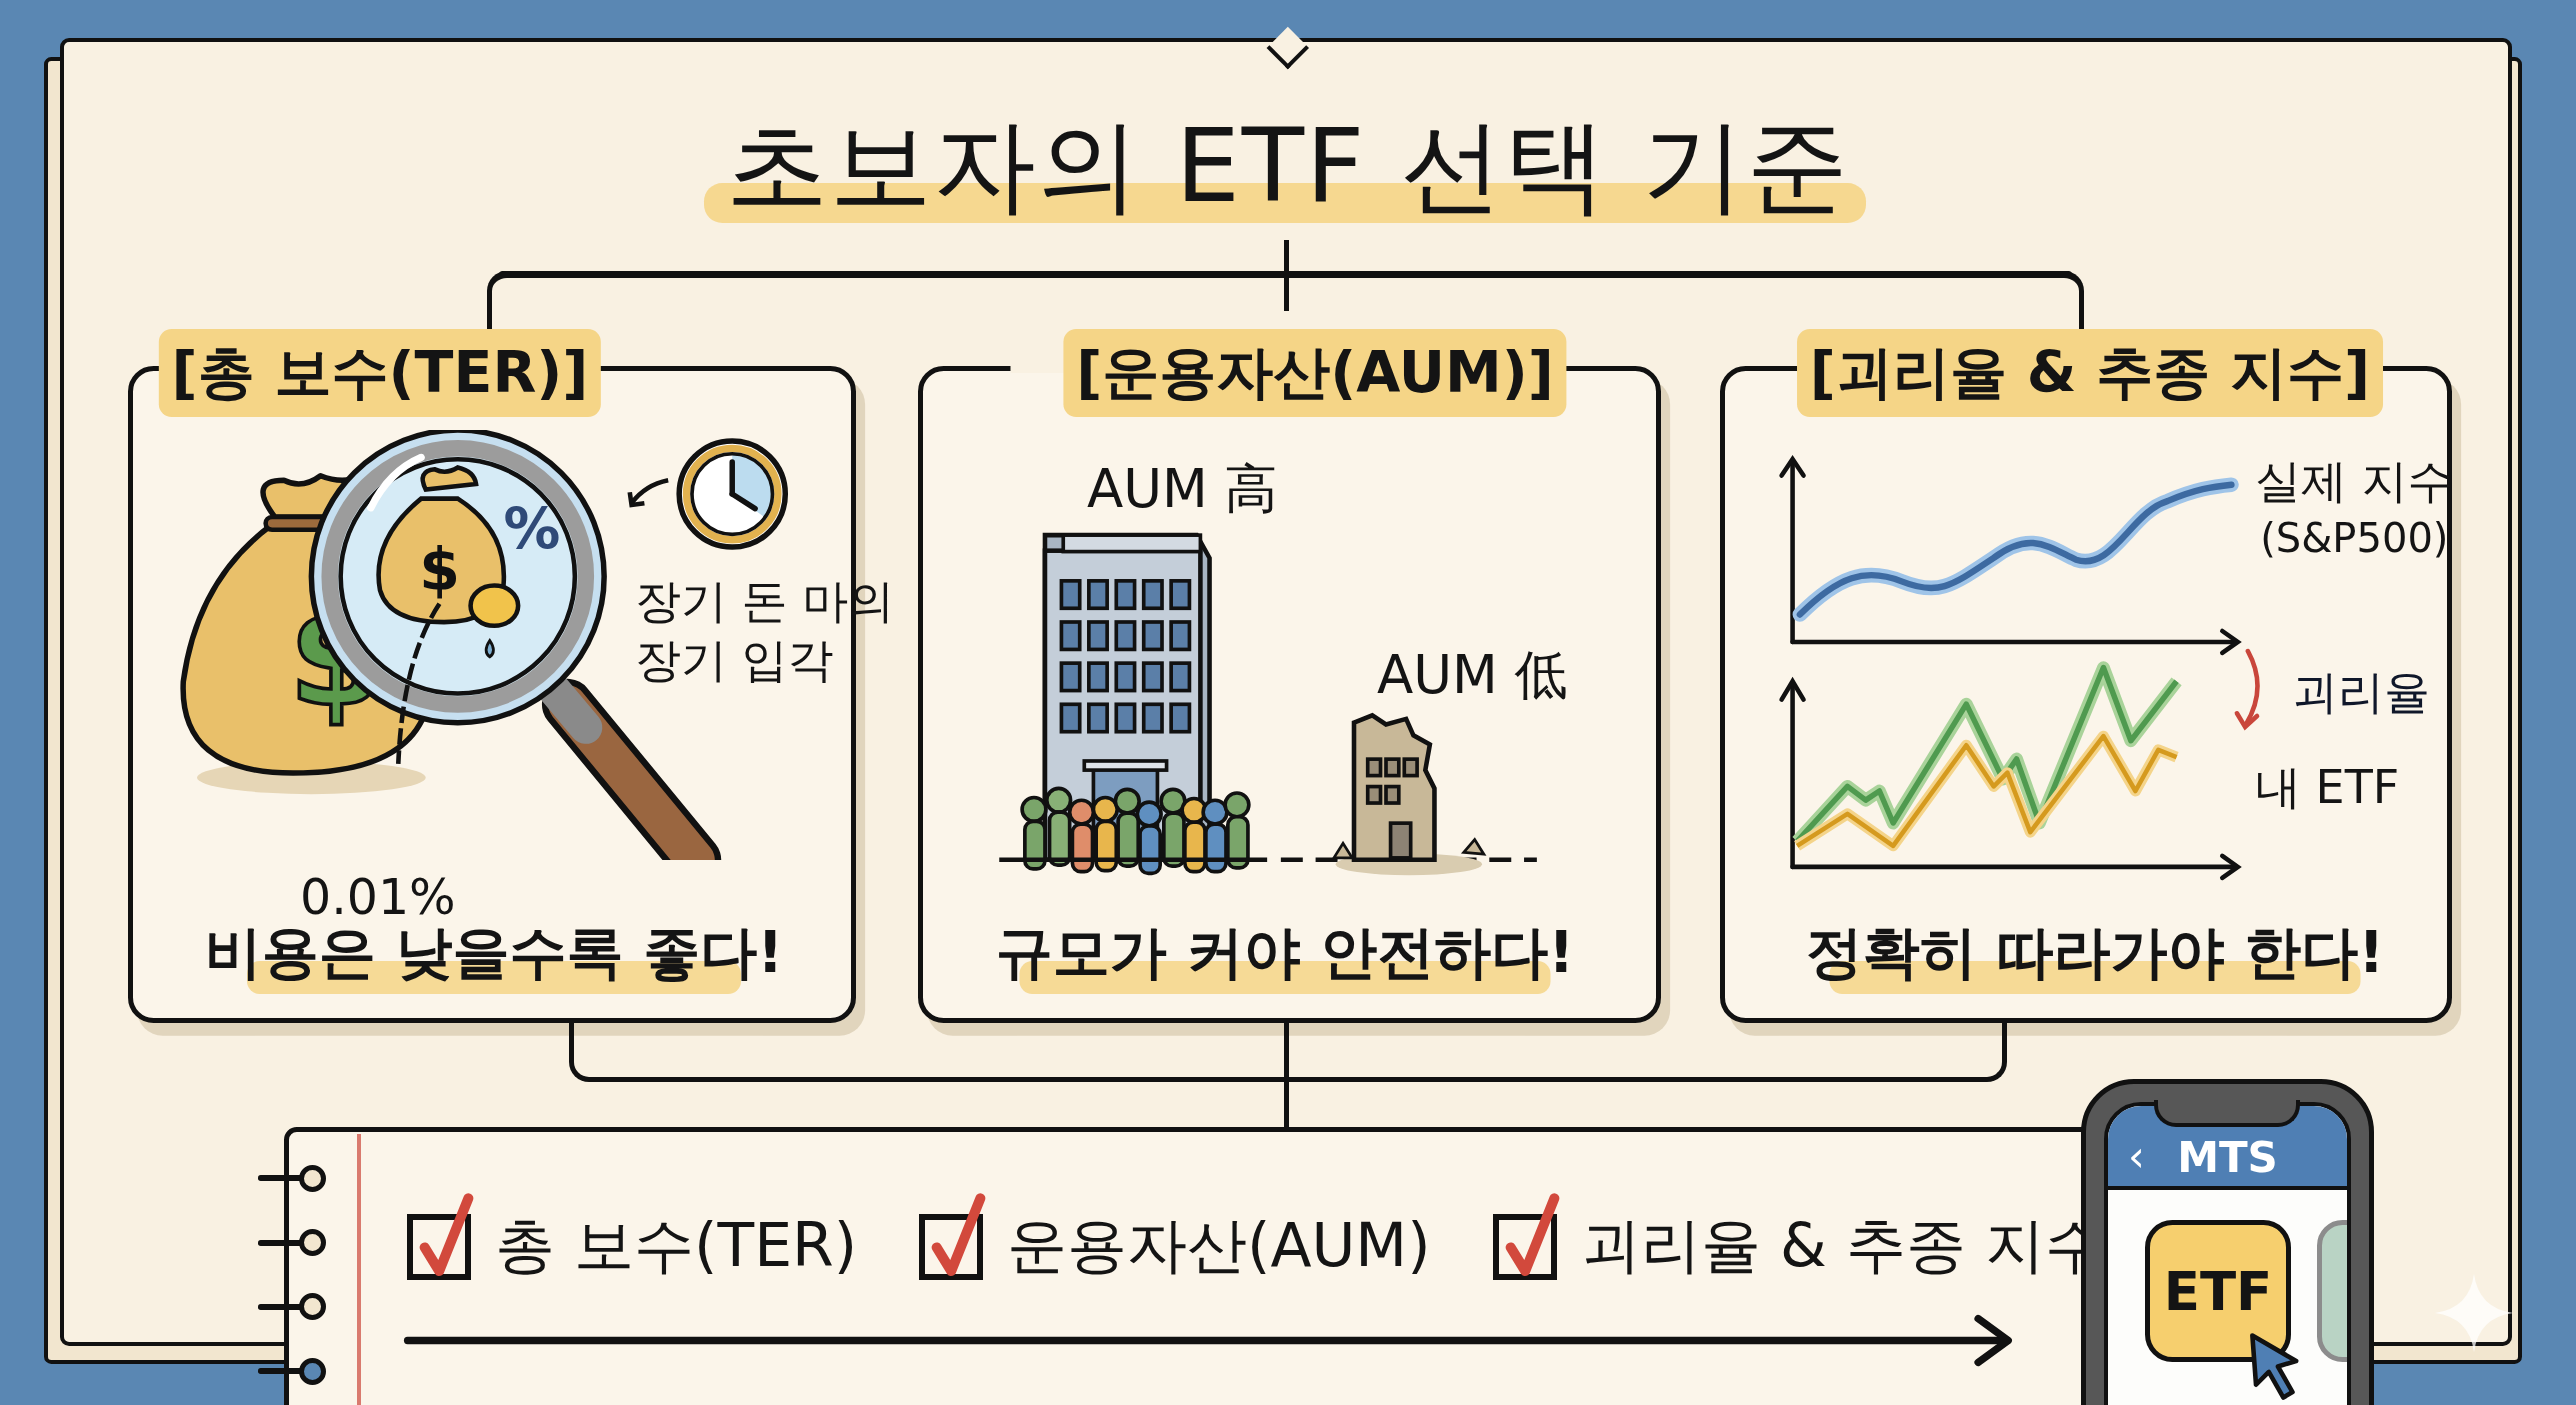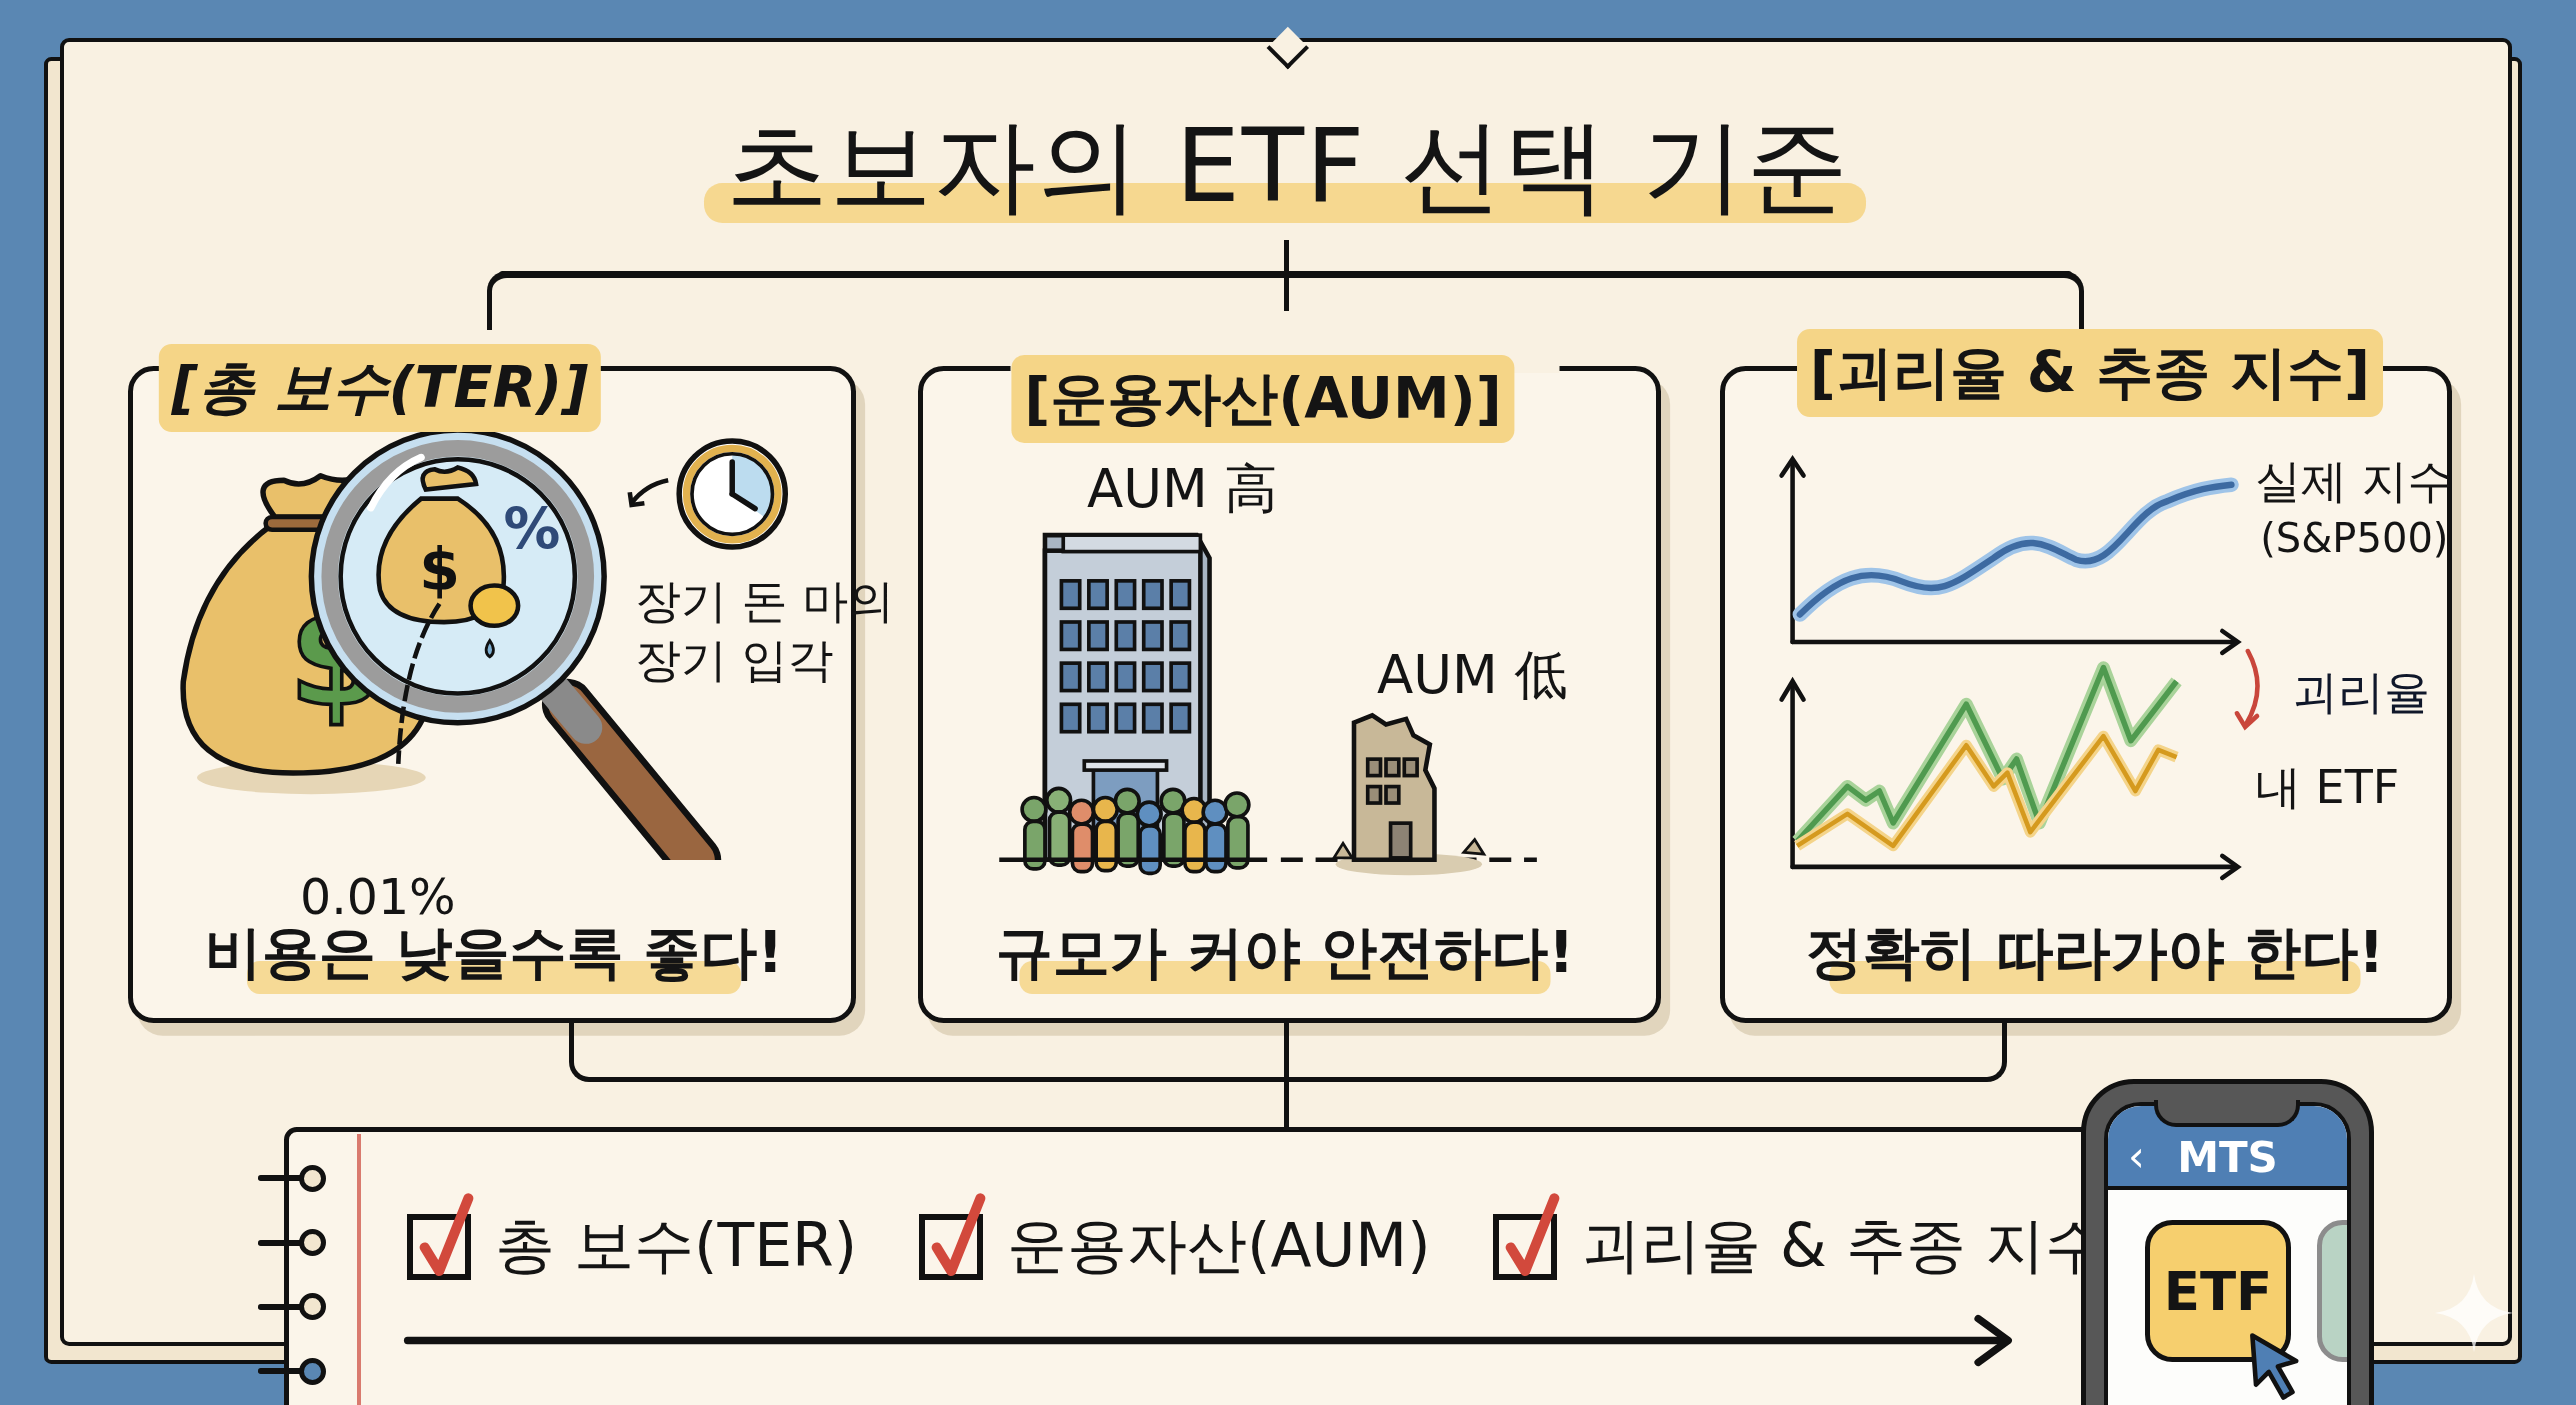--- a/index.html
+++ b/index.html
@@ -54,21 +54,21 @@
 <div class="abs title-hl"></div>
 <div class="abs title">초보자의 ETF 선택 기준</div>
 
 <div class="abs line" style="left:1284px;top:240px;width:4.6px;height:71px;"></div>
 <div class="abs line" style="left:499px;top:271px;width:1573px;height:7.3px;border-radius:3.7px;"></div>
 <div class="abs" style="left:487px;top:271px;width:24px;height:59px;border-left:5.5px solid #111;border-top:7.3px solid #111;border-radius:20px 0 0 0;box-sizing:border-box;"></div>
 <div class="abs" style="left:2060px;top:271px;width:24px;height:59px;border-right:5.5px solid #111;border-top:7.3px solid #111;border-radius:0 20px 0 0;box-sizing:border-box;"></div>
 
 <div class="abs panel" style="left:128px;top:366px;width:728px;height:657px;"></div>
 <div class="abs panel-label-gap" style="left:380px;top:360px;width:403px;"></div>
-<div class="abs panel-label" style="left:380px;top:344px;font-style:italic;">[총 보수(TER)]</div>
+<div class="abs panel-label" style="left:380px;top:329px;">[총 보수(TER)]</div>
 
 <svg class="abs" style="left:174px;top:430px;" width="659" height="430" viewBox="0 0 720 470">
 
   <g>
     <ellipse cx="150" cy="380" rx="125" ry="18" fill="#e6d6b6"></ellipse>
     <path d="M110 95 q-30 -40 10 -40 q20 10 40 -5 q25 10 45 0 q20 20 -5 45 z" fill="#e9c06a" stroke="#111" stroke-width="6" stroke-linejoin="round"></path>
     <path d="M105 105 q-80 60 -95 170 q-5 100 120 100 q140 0 150 -90 q5 -110 -80 -180 z" fill="#e9c06a" stroke="#111" stroke-width="6" stroke-linejoin="round"></path>
     <rect x="100" y="95" width="100" height="14" rx="7" fill="#9c6a3c" stroke="#111" stroke-width="5"></rect>
     <text x="125" y="300" font-size="150" font-weight="bold" fill="#5b9a4c" stroke="#111" stroke-width="4" font-family="DejaVu Sans, sans-serif">$</text>
   </g>
@@ -106,21 +106,21 @@
 <div class="abs small-text" style="left:635px;top:572px;line-height:59px;text-align:left;">
   <div>장기 돈 마의</div>
   <div>장기 입각</div>
 </div>
 <div class="abs small-text" style="left:300px;top:821px;font-size:49px;margin-top:48px;">0.01%</div>
 <div class="abs caption-hl" style="left:494px;top:961px;width:494px;"></div>
 <div class="abs caption" style="left:494px;top:915px;">비용은 낮을수록 좋다!</div>
 
 <div class="abs panel" style="left:918px;top:366px;width:743px;height:657px;"></div>
 <div class="abs panel-label-gap" style="left:1285px;top:360px;width:549px;"></div>
-<div class="abs panel-label" style="left:1263px;top:329px;margin-top:26px;">[운용자산(AUM)]</div>
+<div class="abs panel-label" style="left:1315px;top:329px;">[운용자산(AUM)]</div>
 
 <div class="abs small-text" style="left:1087px;top:454px;font-size:53px;">AUM 高</div>
 <div class="abs small-text" style="left:1377px;top:640px;font-size:53px;">AUM 低</div>
 
 <svg class="abs" style="left:970px;top:494px;" width="640" height="384" viewBox="0 0 700 420">
 
   <g>
     <polygon points="82,45 248,45 262,70 262,400 82,400" fill="#a9b6c4" stroke="#111" stroke-width="5"></polygon>
     <rect x="82" y="62" width="170" height="338" fill="#c4ced9" stroke="#111" stroke-width="5"></rect>
     <rect x="102" y="45" width="150" height="18" fill="#d3dae2" stroke="#111" stroke-width="4"></rect>

